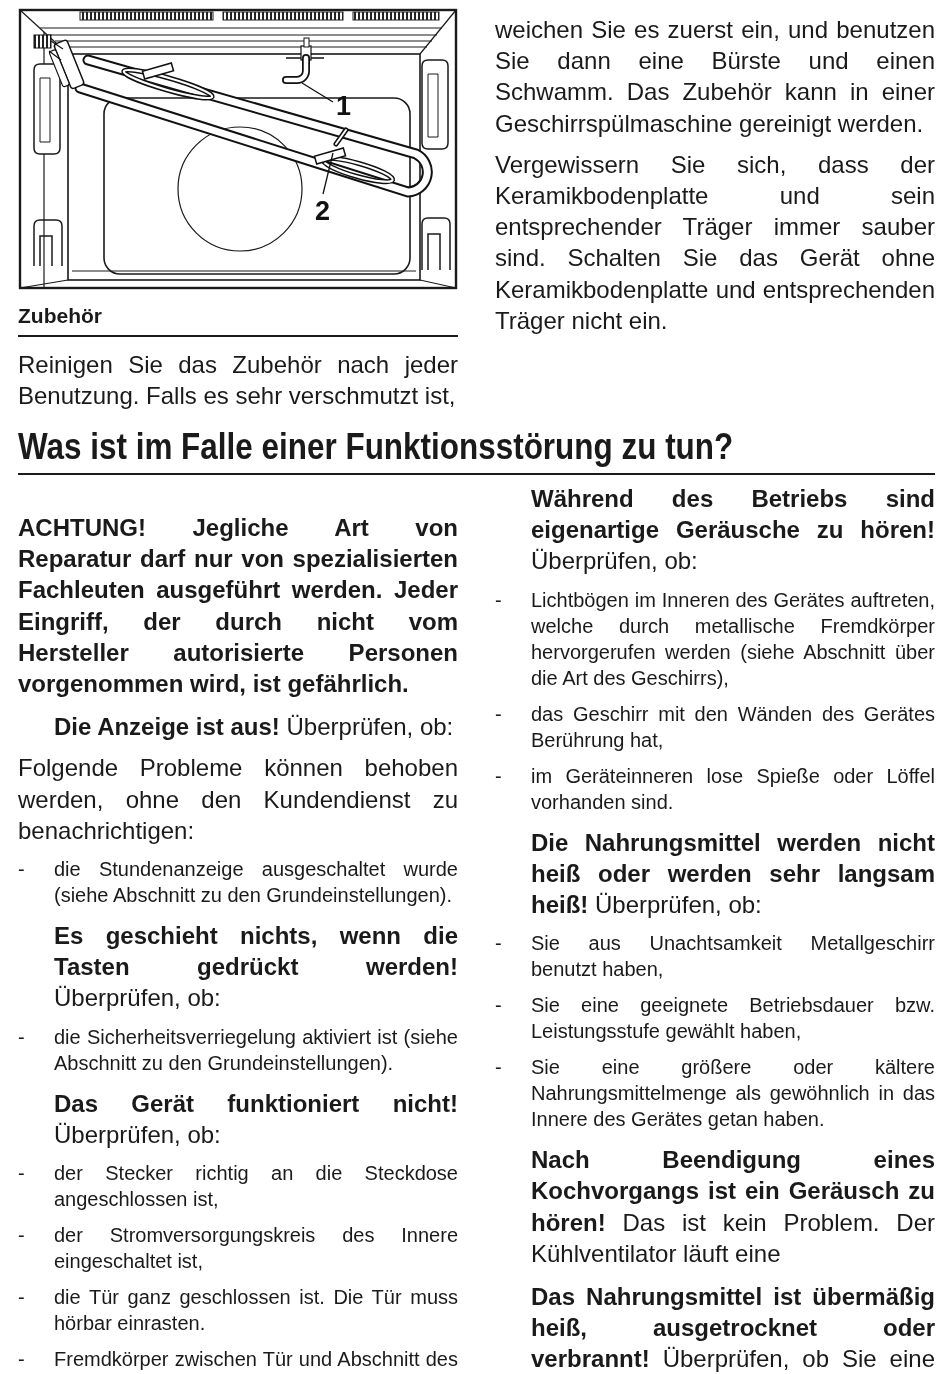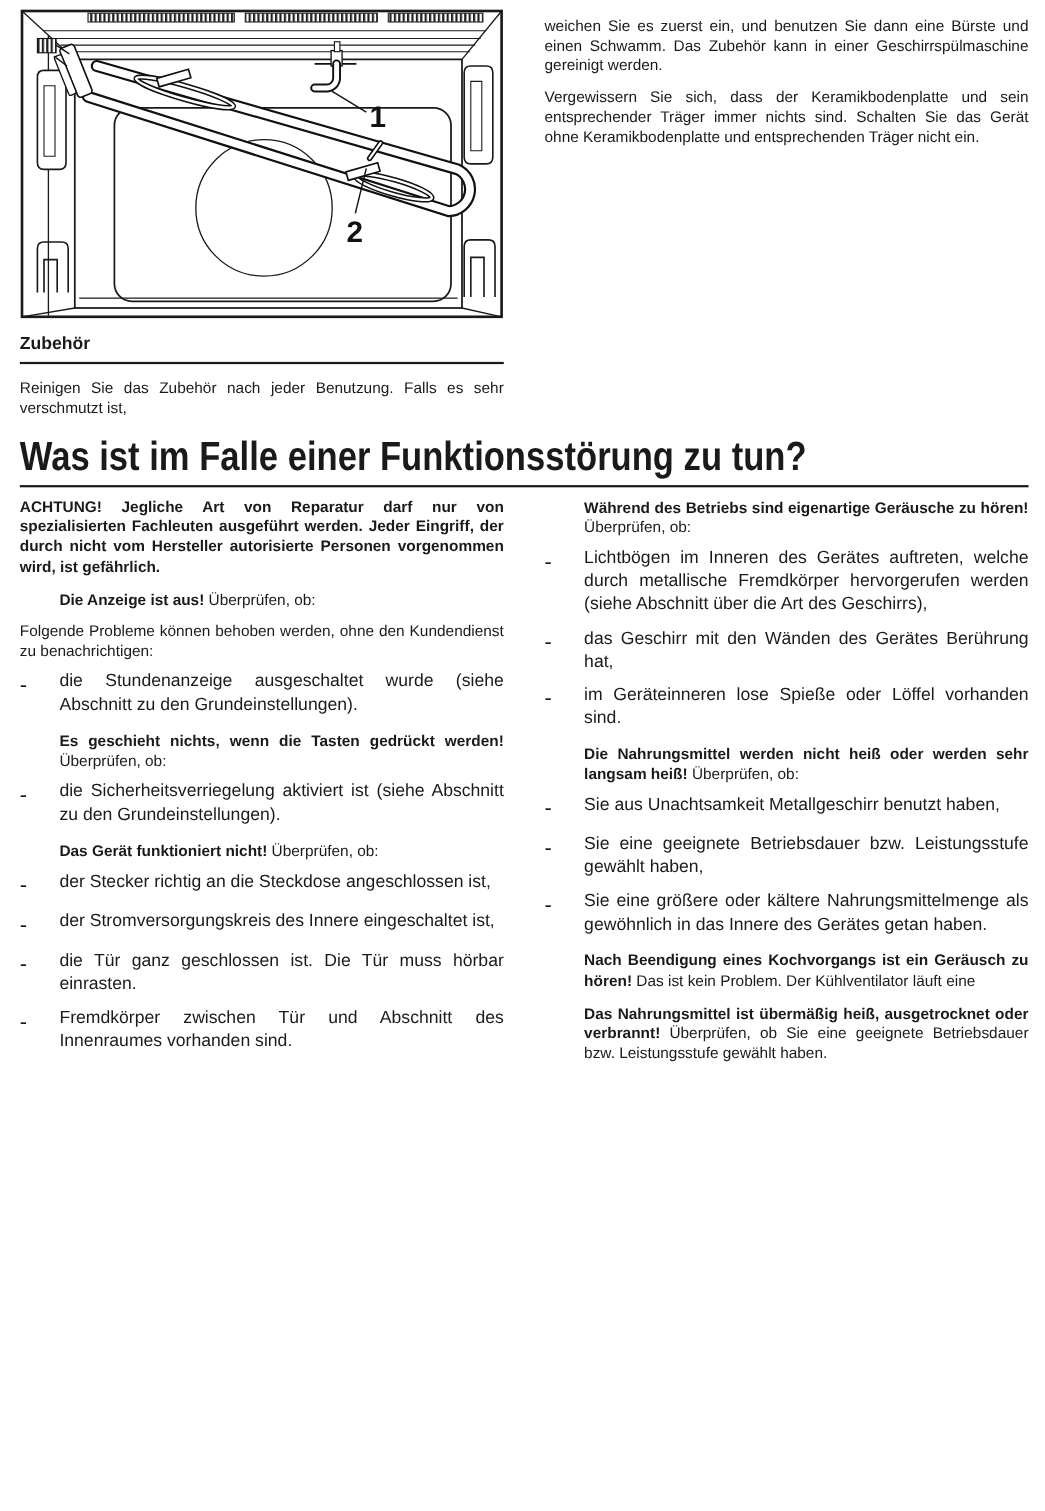--- a/index.html
+++ b/index.html
@@ -10,45 +10,45 @@
     -webkit-font-smoothing:antialiased;
   }
   .page{padding:8px 15px 0 18px;}
   .top-row{display:flex;gap:37px;}
   .top-left{width:440px;flex:0 0 440px;}
   .top-right{width:440px;flex:0 0 440px;padding-top:6px;}
   .figure-wrap{width:440px;height:282px;}
   svg{display:block;}
   svg text{font-family:"Liberation Sans",sans-serif;font-weight:600;font-size:27px;fill:#111;}
 
-  p.body{font-size:14px;line-height:1.3;text-align:justify;margin:0 0 10px 0;}
+  p.body{font-size:24px;line-height:1.3;text-align:justify;margin:0 0 10px 0;}
   p.body:last-child{margin-bottom:0;}
 
   .zubehoer{margin-top:14px;}
   .zubehoer h3{
-    font-size:16px;font-weight:bold;margin:0;padding:0 0 7px 0;
+    font-size:21px;font-weight:bold;margin:0;padding:0 0 7px 0;
     border-bottom:2px solid #1a1a1a;
   }
   .zubehoer p.body{margin-top:12px;}
 
   .main-title{margin-top:16px;border-bottom:2px solid #1a1a1a;padding-bottom:5px;}
   .main-title h1{
     margin:0;font-size:37px;font-weight:bold;line-height:1.1;white-space:nowrap;
   }
   .main-title .squeeze{display:inline-block;transform:scaleX(.85);transform-origin:left center;}
 
   .cols{display:flex;gap:37px;margin-top:8px;align-items:center;}
   .col{width:440px;flex:0 0 440px;}
 
   p.warn{font-weight:bold;}
   p.sub{padding-left:36px;margin-top:12px;}
   p.sub b{font-weight:bold;}
   .item{display:flex;margin:0 0 10px 0;font-size:20px;line-height:1.3;}
   .item .dash{flex:0 0 36px;width:36px;}
-  .item .itxt{flex:1;margin:0;text-align:justify;font-size:16px;line-height:1.3;}
+  .item .itxt{flex:1;margin:0;text-align:justify;font-size:20px;line-height:1.3;}
 </style>
 </head>
 <body>
 
 <div class="page">
 
   <div class="top-row">
     <div class="top-left">
 
       <div class="figure-wrap">
@@ -138,21 +138,21 @@
       </div>
 
       <div class="zubehoer">
         <h3>Zubehör</h3>
         <p class="body">Reinigen Sie das Zubehör nach jeder Benutzung. Falls es sehr verschmutzt ist,</p>
       </div>
     </div>
 
     <div class="top-right">
       <p class="body">weichen Sie es zuerst ein, und benutzen Sie dann eine Bürste und einen Schwamm. Das Zubehör kann in einer Geschirrspülmaschine gereinigt werden.</p>
-      <p class="body">Vergewissern Sie sich, dass der Keramikbodenplatte und sein entsprechender Träger immer nichts sind. Schalten Sie das Gerät ohne Keramikbodenplatte und entsprechenden Träger nicht ein.</p>
+      <p class="body">Vergewissern Sie sich, dass der Keramikbodenplatte und sein entsprechender Träger immer sauber sind. Schalten Sie das Gerät ohne Keramikbodenplatte und entsprechenden Träger nicht ein.</p>
     </div>
   </div>
 
   <div class="main-title">
     <h1><span class="squeeze">Was ist im Falle einer Funktionsstörung zu tun?</span></h1>
   </div>
 
   <div class="cols">
 
     <div class="col">

